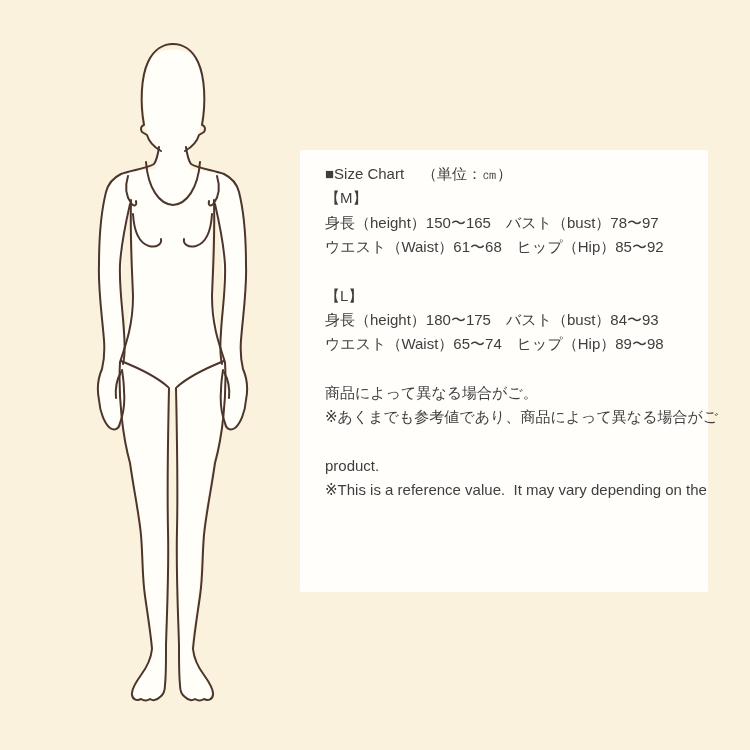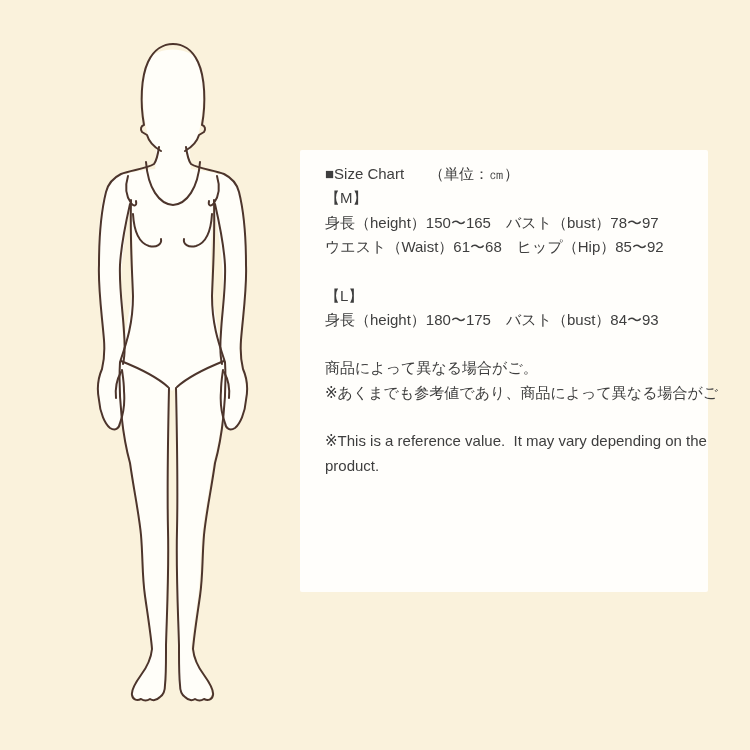--- a/index.html
+++ b/index.html
@@ -22,21 +22,21 @@
     background: #FFFEFB;
     border-radius: 2px;
     box-sizing: border-box;
     padding: 12px 24px 0 25px;
     color: #3E3E3E;
     font-size: 15px;
     line-height: 24.4px;
   }
   .panel .block { margin-bottom: 24px; }
   .panel .line { white-space: pre; }
-  .unit { margin-left: 25px; }
+  .unit { margin-left: 18px; }
 </style>
 </head>
 <body>
 
 <svg class="figure-svg" viewBox="0 0 750 750" aria-hidden="true">
 
   <g fill="#FFFEF9" stroke="none">
     <path d="M 147,132 C 141,104 142,74 149,60 C 156,46 189,46 197,60 C 204,74 205,104 199,132 C 196,146 186,154 173,154 C 160,154 150,146 147,132 Z"></path>
     <path d="M 157,138 L 189,138 L 191,172 L 155,172 Z"></path>
     <path d="M 121,176 C 140,166 204,166 223,176 L 228,198 L 213,203 C 211,245 210,270 212,296 L 224,364 C 210,370 190,377 176,387 L 172,391 L 168,387 C 154,377 134,370 120,364 L 132,296 C 134,270 133,245 131,203 L 116,198 Z"></path>
@@ -74,24 +74,25 @@
   <div class="block">
     <div class="line"><span>■Size Chart</span><span class="unit">（単位：㎝）</span></div>
     <div class="line">【M】</div>
     <div class="line">身長（height）150〜165　バスト（bust）78〜97</div>
     <div class="line">ウエスト（Waist）61〜68　ヒップ（Hip）85〜92</div>
   </div>
 
   <div class="block">
     <div class="line">【L】</div>
     <div class="line">身長（height）180〜175　バスト（bust）84〜93</div>
+    <div class="line">ウエスト（Waist）65〜74　ヒップ（Hip）89〜98</div>
   </div>
 
   <div class="block">
     <div class="line">商品によって異なる場合がご。</div>
     <div class="line">※あくまでも参考値であり、商品によって異なる場合がご</div>
   </div>
 
   <div class="block">
+    <div class="line">product.</div>
     <div class="line">※This is a reference value.  It may vary depending on the</div>
-    <div class="line">product.</div>
   </div>
 </div>
 
 </body></html>

